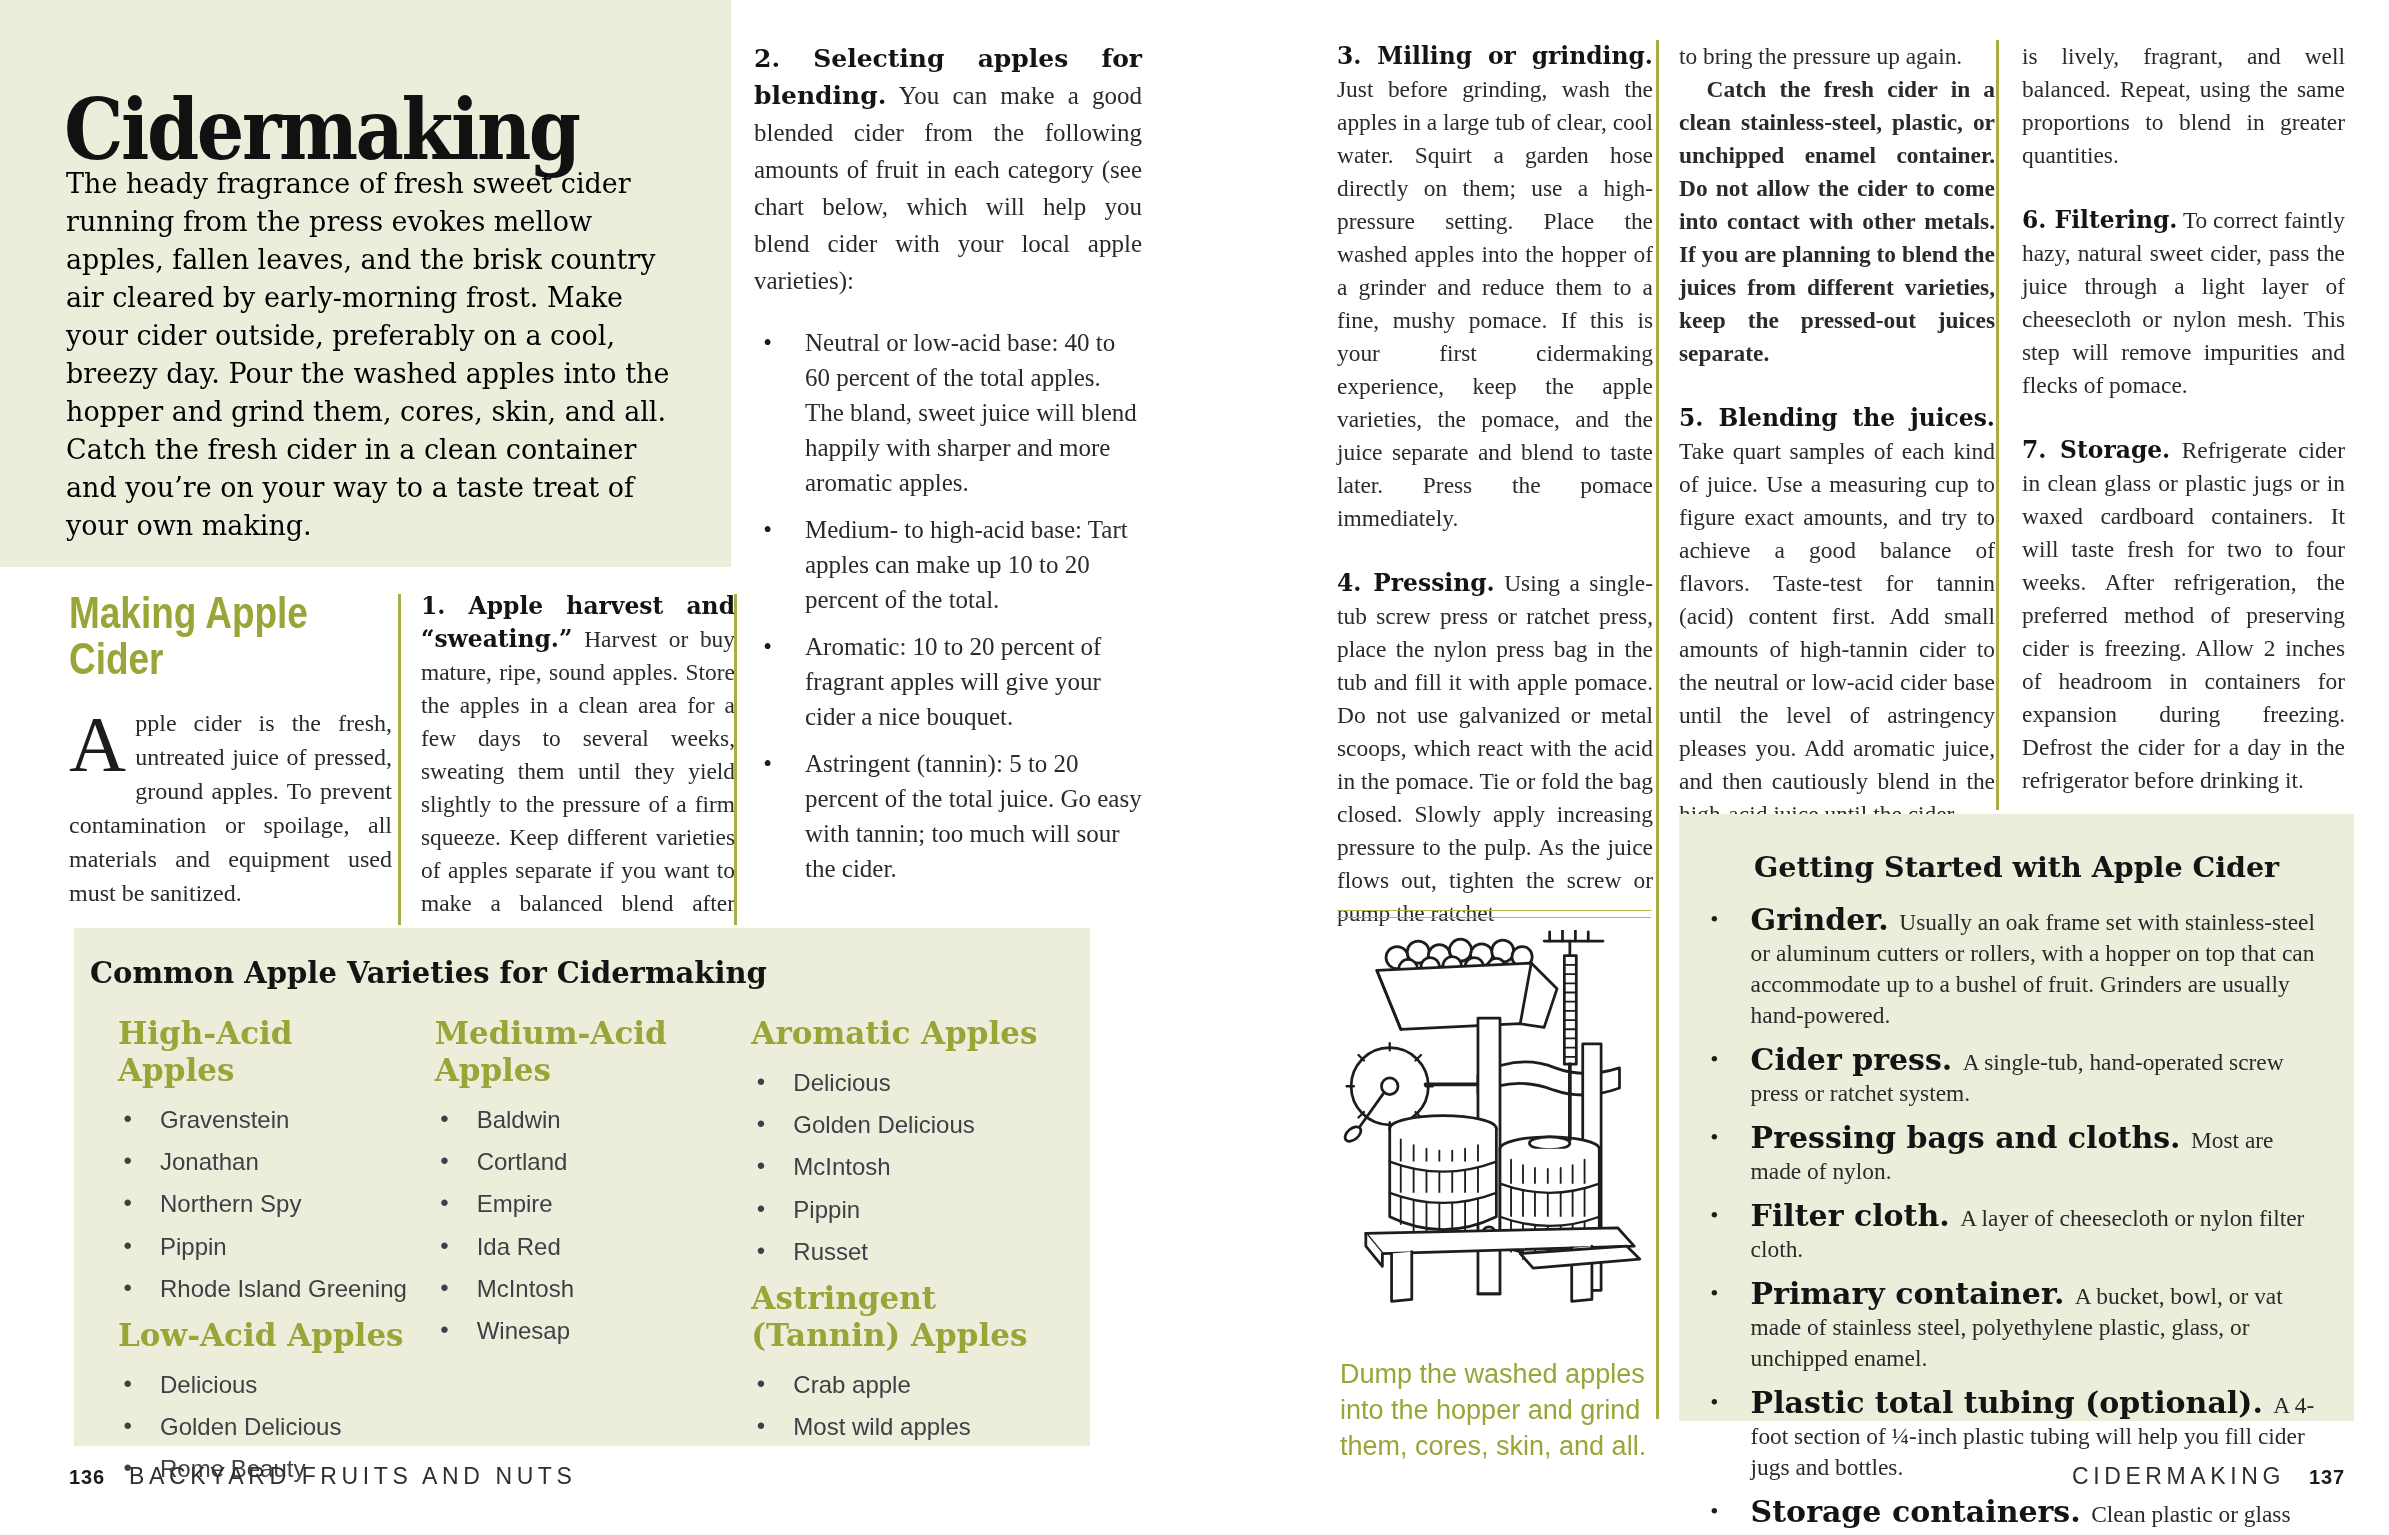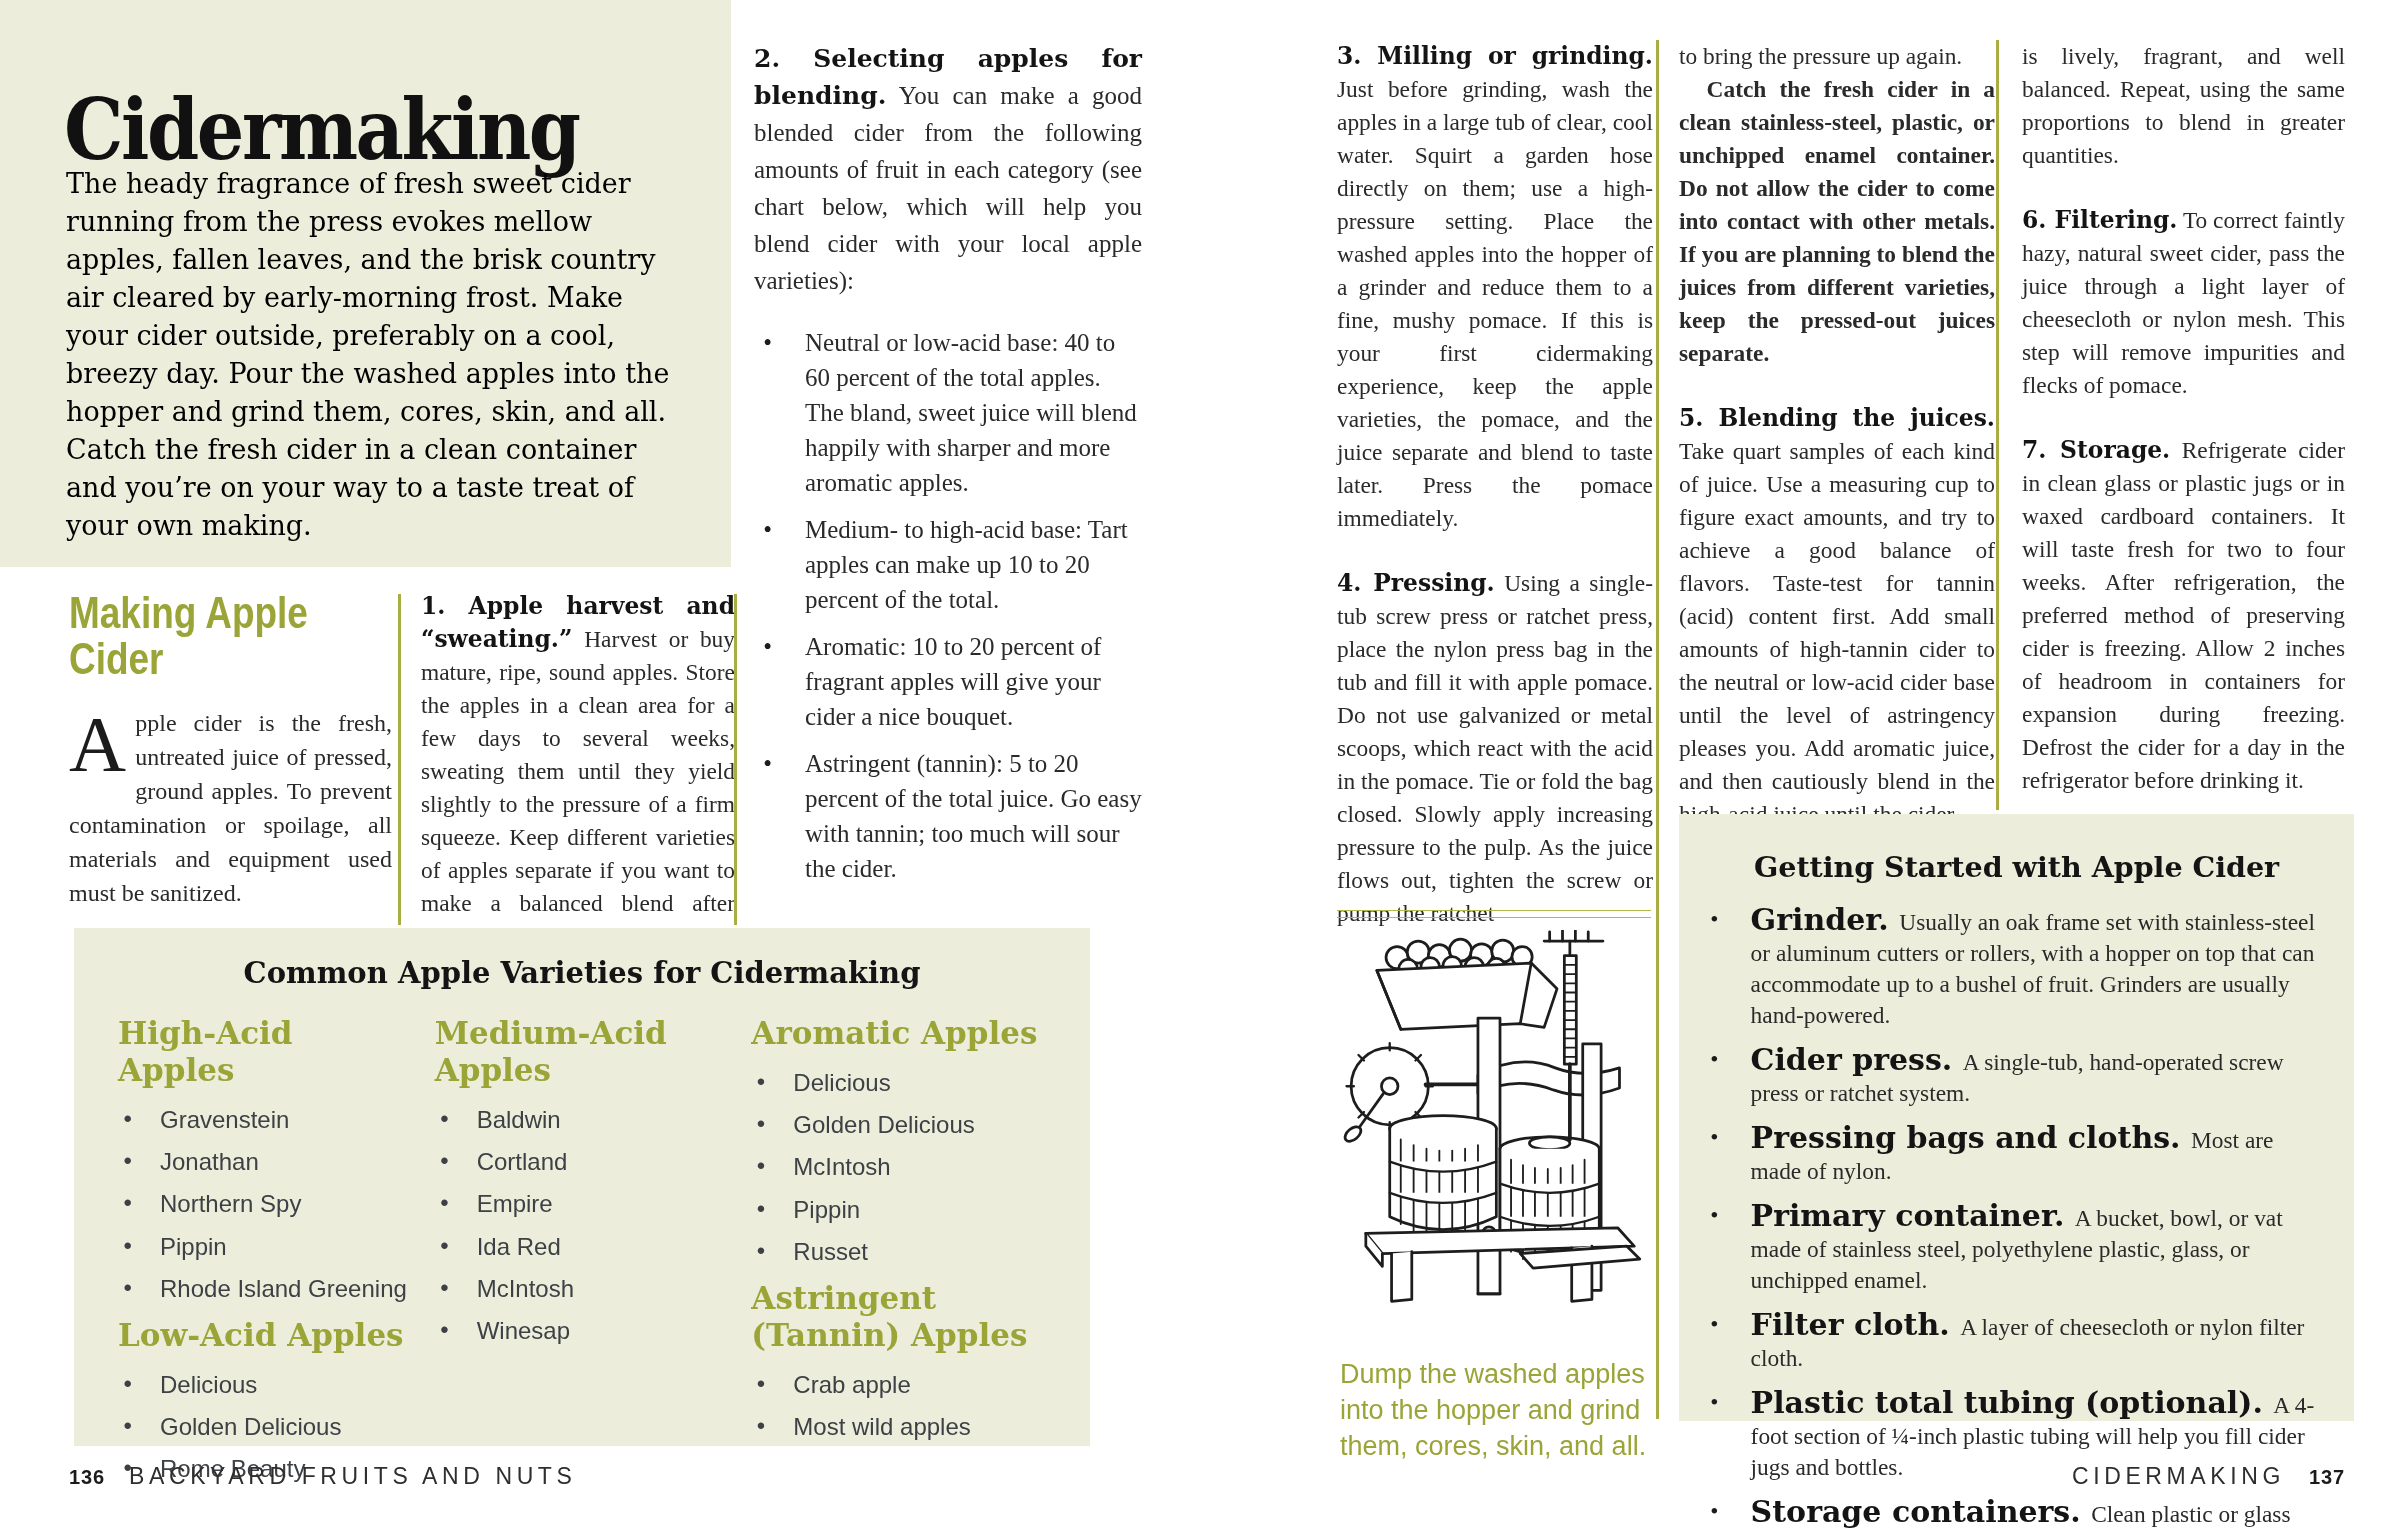--- a/index.html
+++ b/index.html
@@ -51,22 +51,22 @@
   .vrule{position:absolute;width:2.8px;background:#a9ad44;}
   #vr1{left:398px;top:594px;height:331px;}
   #vr2{left:734px;top:594px;height:331px;}
   #vr3{left:1656px;top:40px;height:1379px;}
   #vr4{left:1996px;top:40px;height:770px;}
   #double-rule{left:1337px;top:910px;width:314px;height:6.4px;
     border-top:1.8px solid #b4b84c;border-bottom:1.8px solid #b4b84c;}
 
   
   #varieties-box{left:74px;top:928px;width:1016px;height:518px;}
-  #varieties-title{text-align:center;font-family:"DejaVu Serif",serif;font-weight:600;
-    font-size:29px;color:#141414;margin:0;padding-top:27.6px;}
+  #varieties-title{font-family:"DejaVu Serif",serif;font-weight:600;
+    font-size:29px;color:#141414;margin:0;padding-top:27.6px;padding-left:16px;}
   #varieties-cols{display:flex;padding:22px 33px 0 33px;}
   .var-col{flex:1;padding:0 11px;}
   .var-heading{font-family:"DejaVu Serif",serif;font-weight:bold;font-size:31px;
     line-height:37px;color:#9aa437;margin:14.7px 0 16.5px 0;}
   .var-col .var-heading:first-child{margin-top:3.7px;}
   ul.varlist{list-style:none;margin:0;padding:0;}
   ul.varlist li{position:relative;padding-left:42px;margin-bottom:14.7px;
     font-family:"Liberation Sans",sans-serif;font-size:24px;line-height:27.6px;color:#3d4145;}
   ul.varlist li::before{content:"•";position:absolute;left:5.5px;top:-0.9px;color:#3d4145;}
 
@@ -263,22 +263,22 @@
   </svg>
 </div>
 <p id="caption" class="abs">Dump the washed apples into the hopper and grind them, cores, skin, and all.</p>
 
 <div id="gs-box" class="abs tint">
   <h3 id="gs-title">Getting Started with Apple Cider</h3>
   <ul id="gs-list">
       <li><span class="gs-lead">Grinder. </span><span>Usually an oak frame set with stainless-steel or aluminum cutters or rollers, with a hopper on top that can accommodate up to a bushel of fruit. Grinders are usually hand-powered.</span></li>
       <li><span class="gs-lead">Cider press. </span><span>A single-tub, hand-operated screw press or ratchet system.</span></li>
       <li><span class="gs-lead">Pressing bags and cloths. </span><span>Most are made of nylon.</span></li>
+      <li><span class="gs-lead">Filter cloth. </span><span>A layer of cheesecloth or nylon filter cloth.</span></li>
       <li><span class="gs-lead">Primary container. </span><span>A bucket, bowl, or vat made of stainless steel, polyethylene plastic, glass, or unchipped enamel.</span></li>
-      <li><span class="gs-lead">Filter cloth. </span><span>A layer of cheesecloth or nylon filter cloth.</span></li>
       <li><span class="gs-lead">Plastic total tubing (optional). </span><span>A 4-foot section of ¼-inch plastic tubing will help you fill cider jugs and bottles.</span></li>
       <li><span class="gs-lead">Storage containers. </span><span>Clean plastic or glass jugs with screw tops.</span></li>
     </ul>
 </div>
 
 <div id="footer-right" class="abs footer">
   <span class="footlabel">CIDERMAKING</span><span class="pagenum">137</span>
 </div>
 
 

